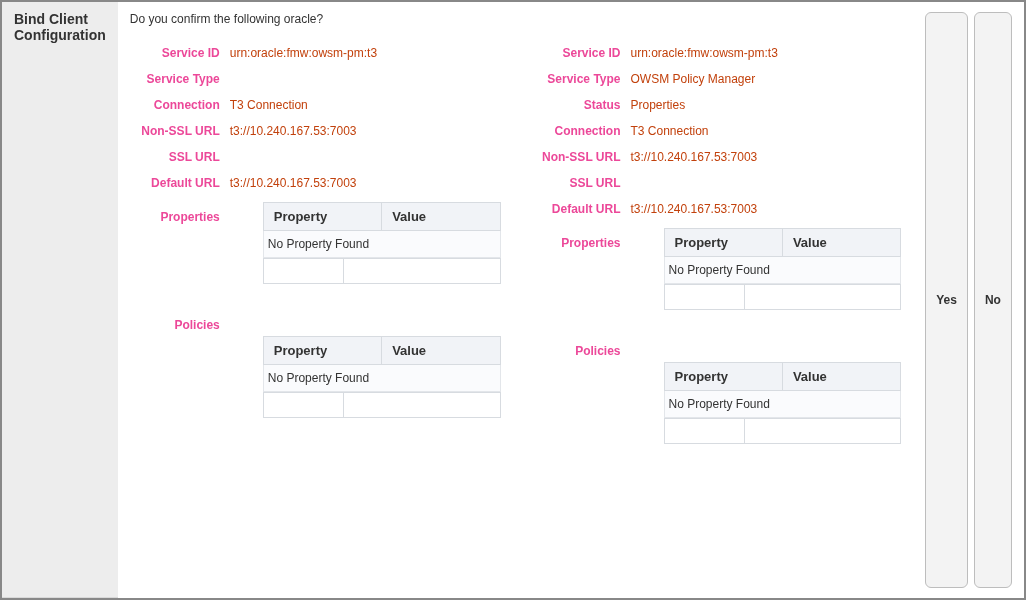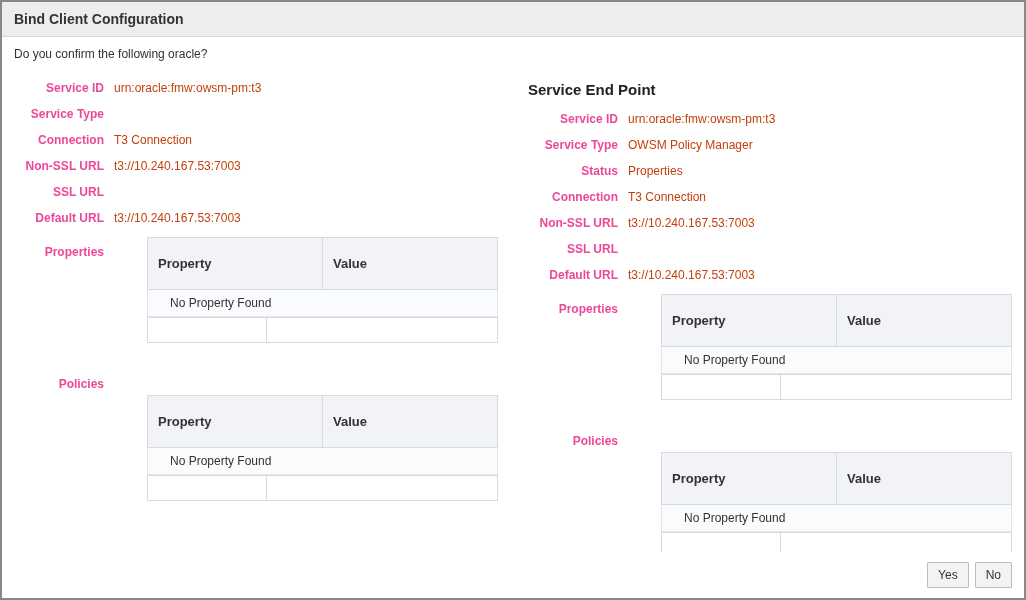--- a/index.html
+++ b/index.html
@@ -13,21 +13,21 @@
     height: 600px;
     overflow: hidden;
     position: relative;
   }
   .dialog {
     position: absolute;
     top: 0; left: 0; right: 0; bottom: 0;
     border: 2px solid #888;
     background: #fff;
     display: flex;
-    flex-direction: column;
+    flex-direction: row;
   }
   .dialog-title {
     background: #ededed;
     border-bottom: 1px solid #d9d9d9;
     font-weight: bold;
     font-size: 14px;
     color: #333;
     padding: 9px 12px;
   }
   .dialog-body {
@@ -85,26 +85,26 @@
     border-collapse: collapse;
     table-layout: fixed;
   }
   table.propt th {
     background: #f1f3f7;
     border: 1px solid #d7dbe0;
     text-align: left;
     font-weight: bold;
     font-size: 13px;
     color: #333;
-    padding: 18px 10px;
+    padding: 6px 10px;
   }
   table.propt td {
     border: 1px solid #e3e6ea;
     background: #fafbfd;
-    padding: 6px 22px;
+    padding: 6px 4px;
     color: #333;
   }
   .footer-row {
     display: flex;
     border-top: 1px solid #d7dbe0;
     border-left: 1px solid #d7dbe0;
     border-right: 1px solid #d7dbe0;
     border-bottom: 1px solid #d7dbe0;
     height: 26px;
     margin-bottom: 22px;
@@ -116,25 +116,25 @@
   }
   .dialog-footer {
     padding: 10px 12px;
     display: flex;
     justify-content: flex-end;
     gap: 6px;
   }
   button.dlg-btn {
     font-family: inherit;
     font-size: 12px;
-    font-weight: normal;
+    font-weight: bold;
     color: #333;
     background: #f3f3f3;
     border: 1px solid #bdbdbd;
-    border-radius: 1px;
+    border-radius: 6px;
     padding: 5px 10px;
     cursor: pointer;
     min-width: 34px;
   }
 </style>
 </head>
 <body>
 
 <div class="dialog">
 
@@ -220,21 +220,20 @@
             <div class="footer-row">
               <div class="footer-left"></div>
               <div></div>
             </div>
           </div>
         </div>
 
       </div>
 
       <div class="col">
-        <div class="section-heading">Service End Point</div>
 
         <div class="kv-row">
           <div class="kv-label">Service ID</div>
           <div class="kv-value">urn:oracle:fmw:owsm-pm:t3</div>
         </div>
         <div class="kv-row">
           <div class="kv-label">Service Type</div>
           <div class="kv-value">OWSM Policy Manager</div>
         </div>
         <div class="kv-row">

